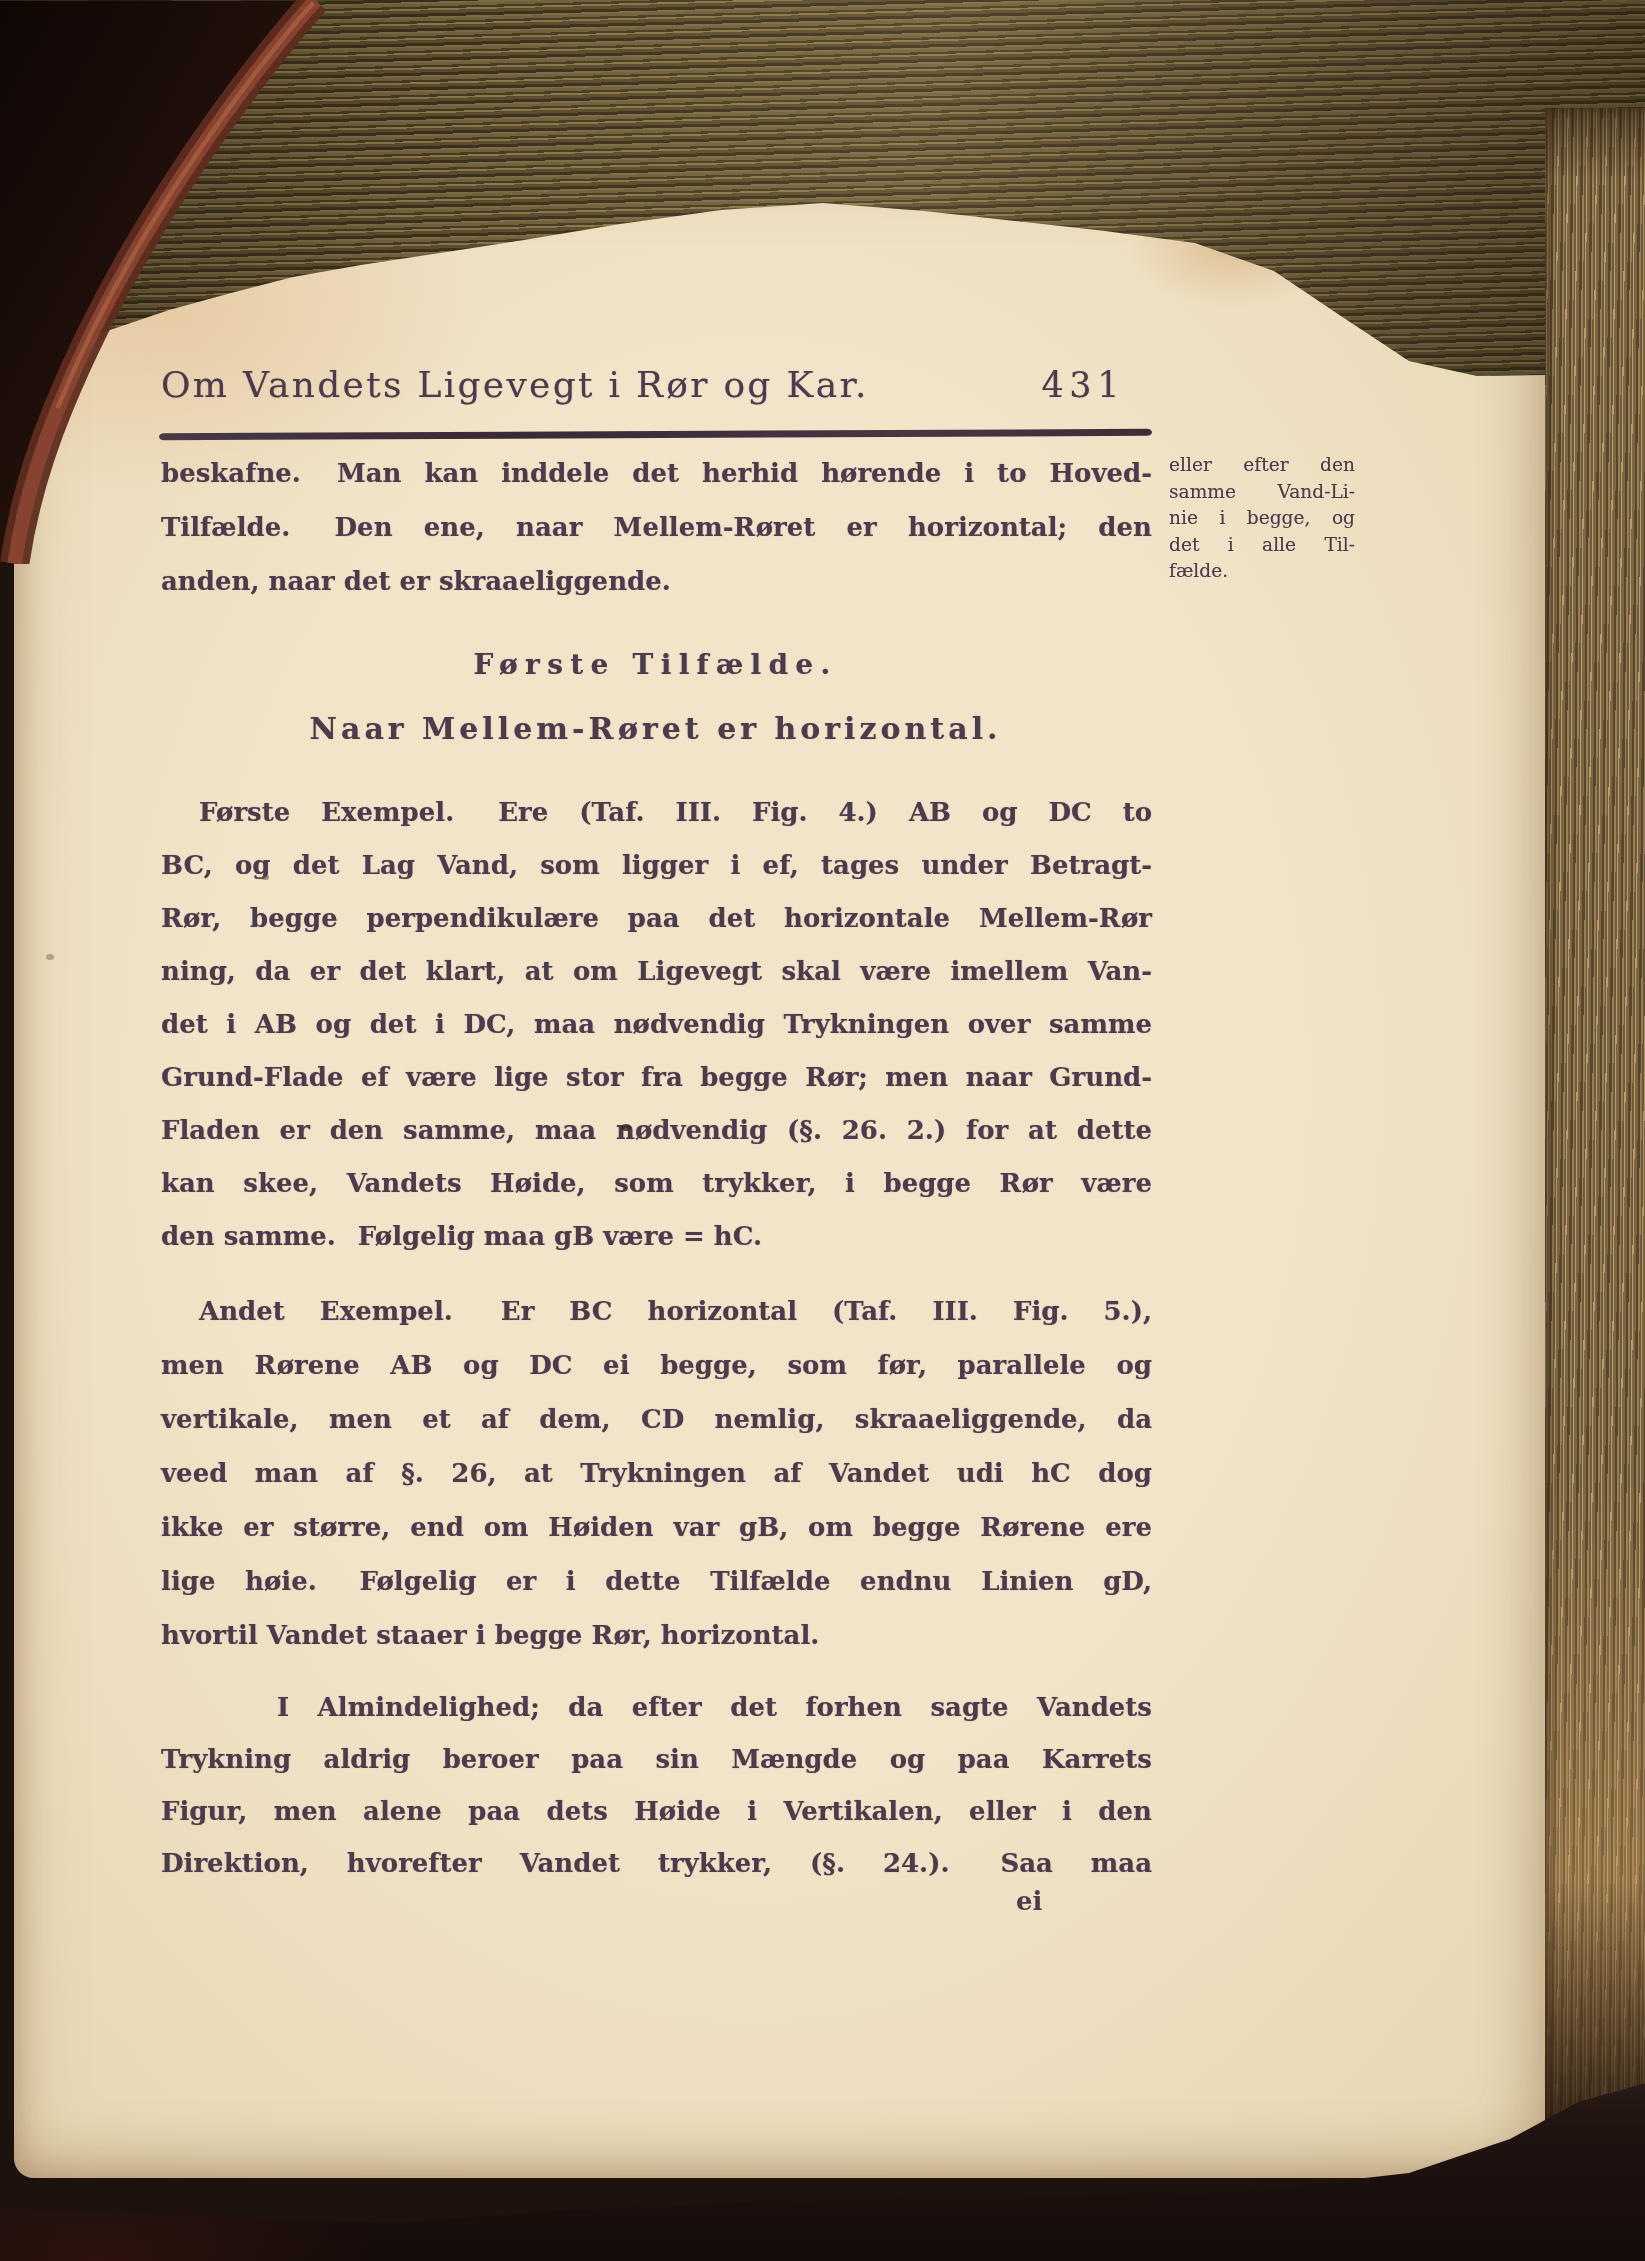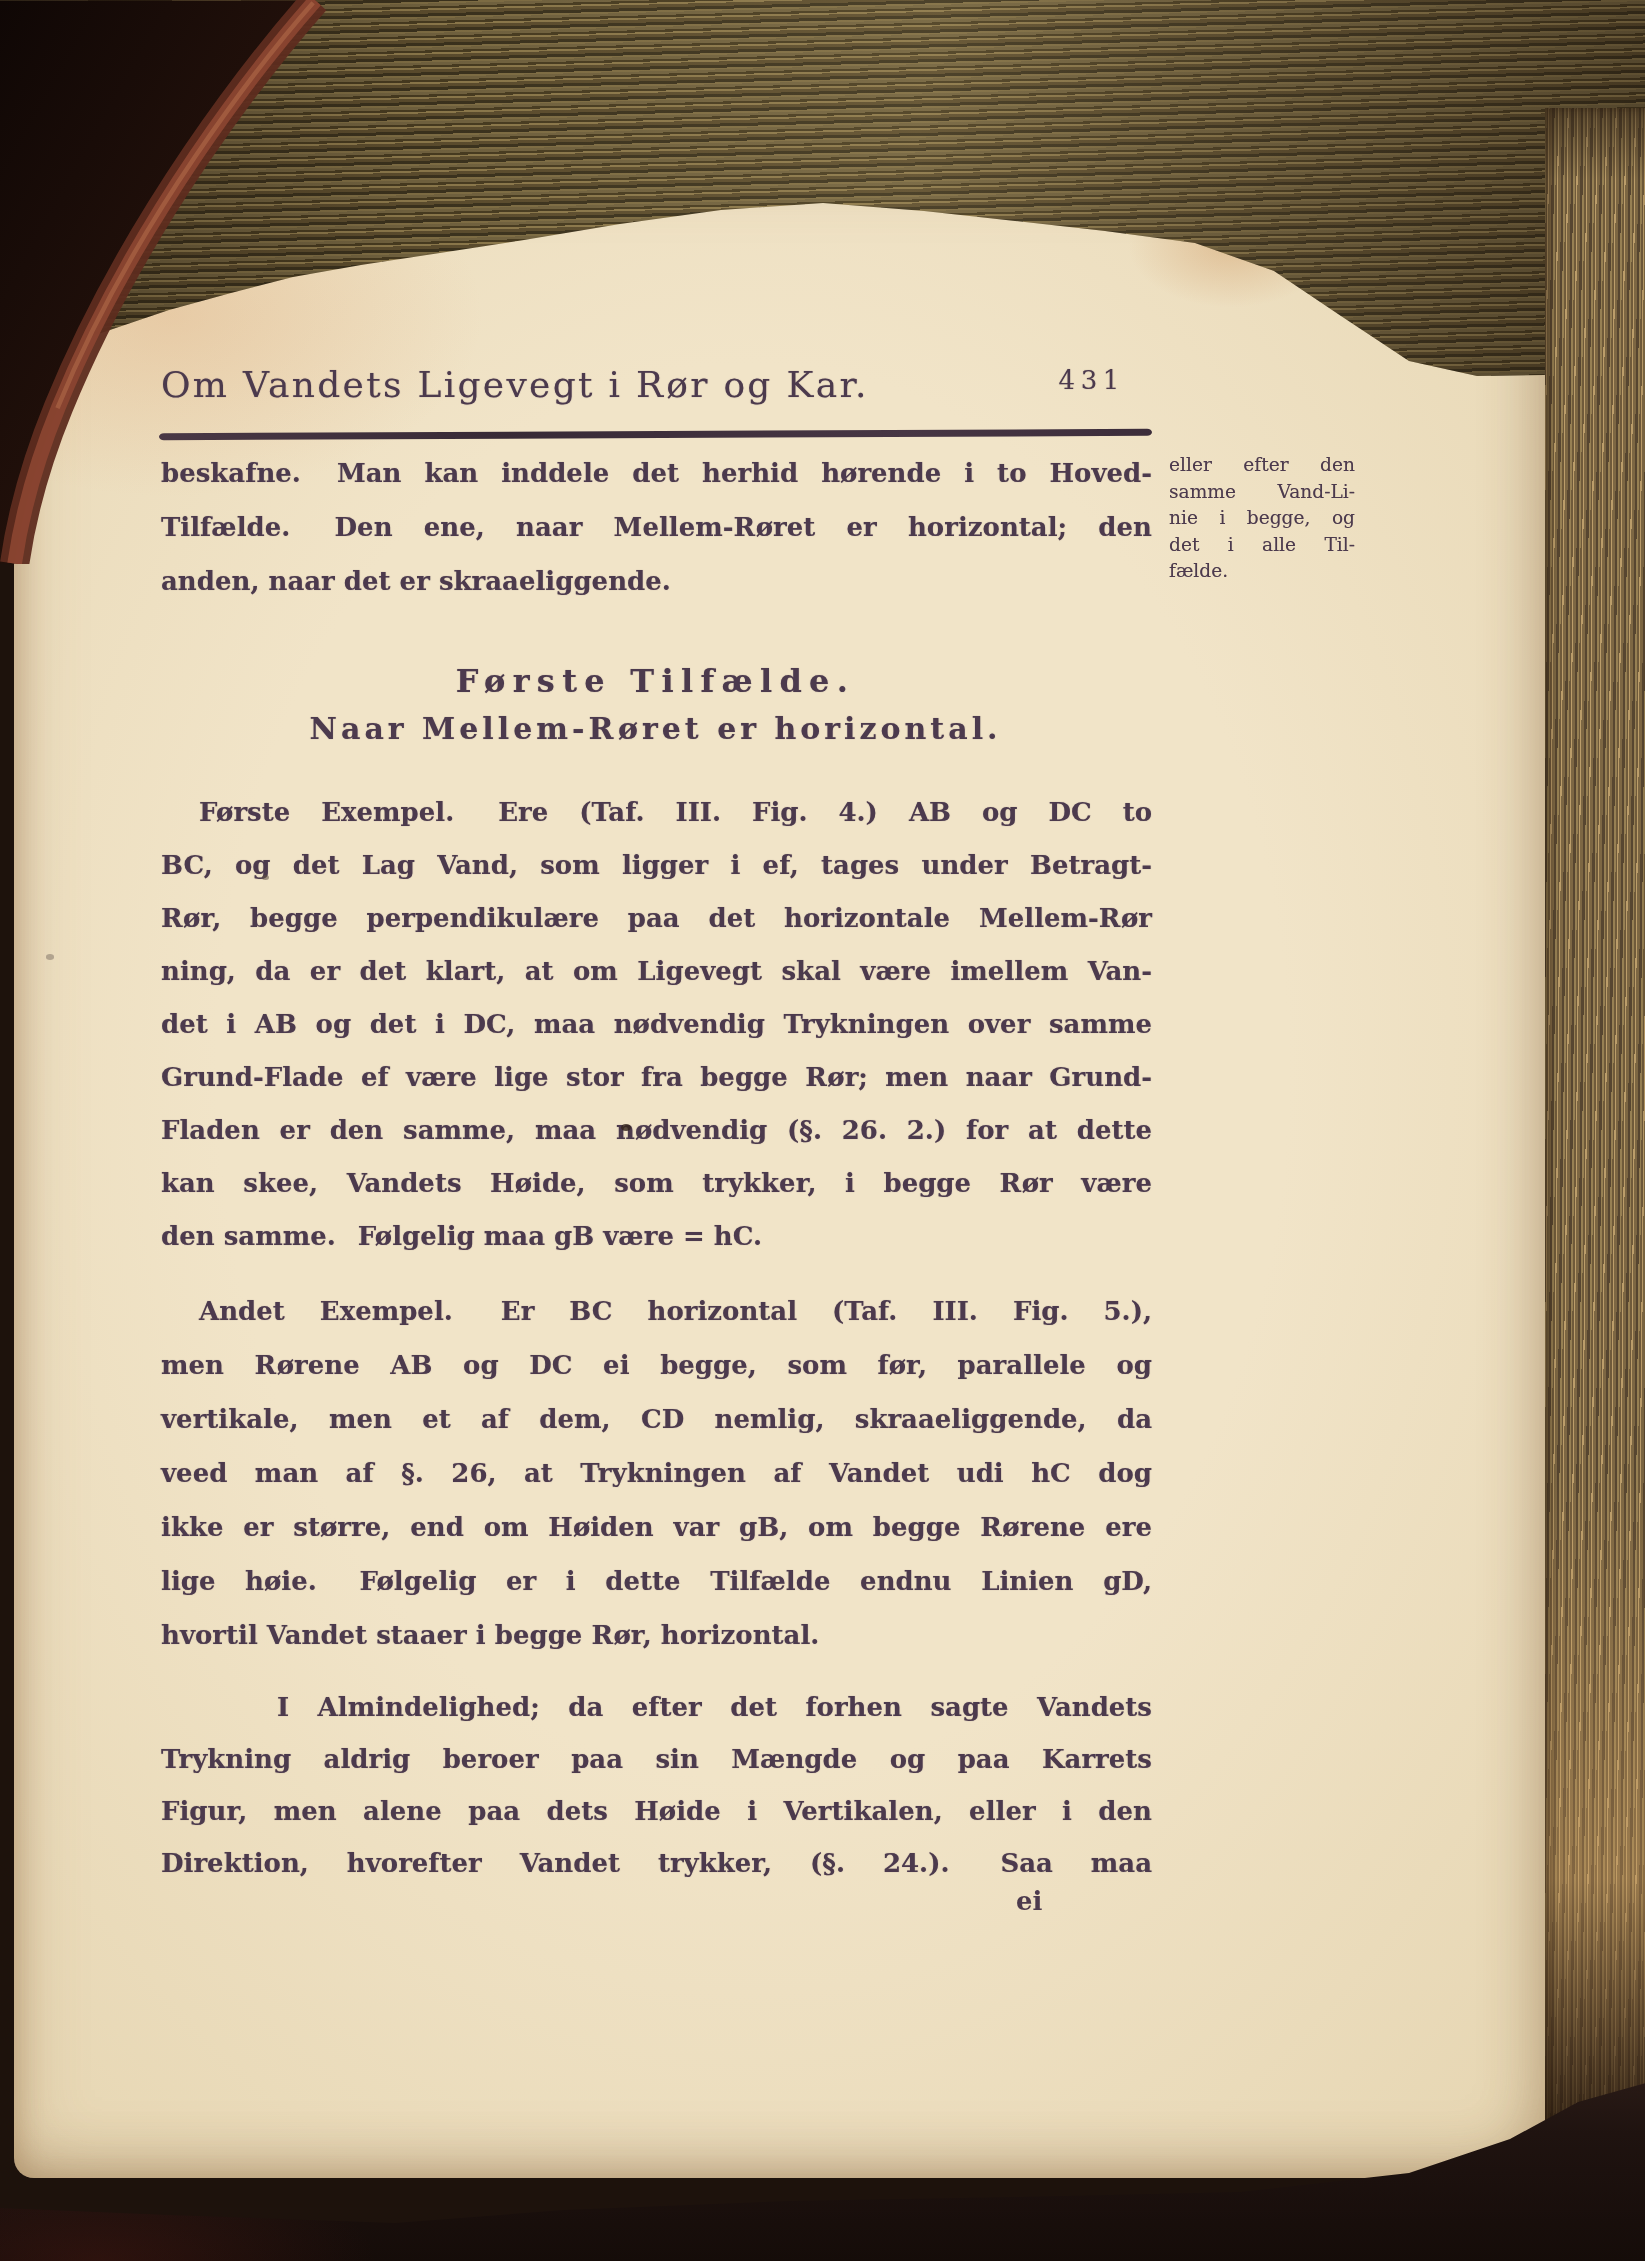--- a/index.html
+++ b/index.html
@@ -18,40 +18,40 @@
     border-radius:6.8px 51px 62px 20px;
     box-shadow: inset 0 0 73px rgba(140,100,60,0.28), inset -16px -12.4px 51px rgba(120,85,50,0.28), inset 8px 0 22.5px rgba(150,105,60,0.20);
     z-index:2;
     color:#4c3a4d;
   }
   .head{
     position:absolute;left:147px;top:198px;width:989px;
     text-align:left;font-size:36px;font-weight:normal;letter-spacing:2.3px;
     text-shadow:0 0 1.1px rgba(76,58,77,0.45);
   }
-  .pageno{position:absolute;right:25px;top:1.1px;letter-spacing:5.6px;font-size:26px;}
+  .pageno{position:absolute;right:25px;top:1.1px;letter-spacing:5.6px;font-size:35px;}
   .rule{
     position:absolute;left:145px;top:265px;width:993px;height:7.3px;
     background:linear-gradient(90deg,#4a3845 0%,#382a36 35%,#473644 75%,#3c2d3a 100%);
     border-radius:5.6px/4px;transform:rotate(-0.25deg);
   }
   .body-text{font-size:26px;font-weight:bold;line-height:53px;}
   .ln{display:block;white-space:pre-wrap;text-align:justify;text-align-last:justify;text-shadow:0 0 1.1px rgba(76,58,77,0.40);}
   .ln.last{text-align-last:left;}
   .ln.indent1{text-indent:38px;}
   .ln.indent2{text-indent:116px;}
   .p1{position:absolute;left:147px;top:280px;width:991px;line-height:54px;}
   .note{
     position:absolute;left:1155px;top:286px;width:186px;
     font-size:18.6px;line-height:26.5px;font-weight:normal;
   }
   .note .ln{text-shadow:0 0 0.6px rgba(76,58,77,0.4);}
   .h1{
-    position:absolute;left:147px;top:496px;width:989px;text-align:center;
-    font-size:32px;font-weight:bold;letter-spacing:7.3px;
+    position:absolute;left:147px;top:482px;width:989px;text-align:center;
+    font-size:28px;font-weight:bold;letter-spacing:7.3px;
     text-shadow:0 0 1.1px rgba(76,58,77,0.45);
   }
   .h2{
     position:absolute;left:147px;top:545px;width:989px;text-align:center;
     font-size:30px;font-weight:bold;letter-spacing:4px;
     text-shadow:0 0 1.1px rgba(76,58,77,0.45);
   }
   .p2{position:absolute;left:147px;top:620px;width:991px;}
   .p3{position:absolute;left:147px;top:1118px;width:991px;line-height:54px;}
   .p4{position:absolute;left:147px;top:1515px;width:991px;line-height:52px;}

